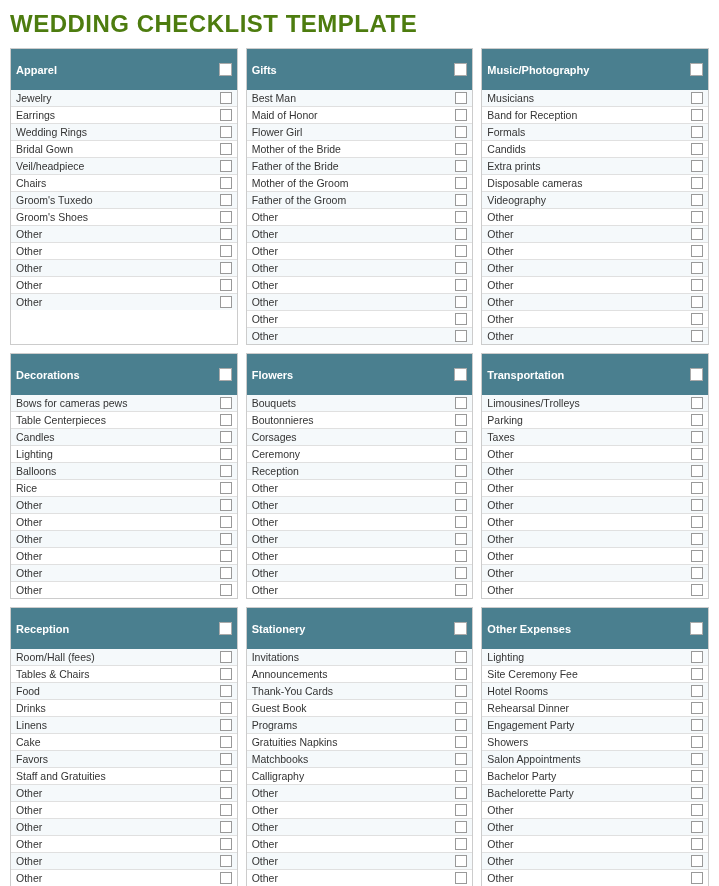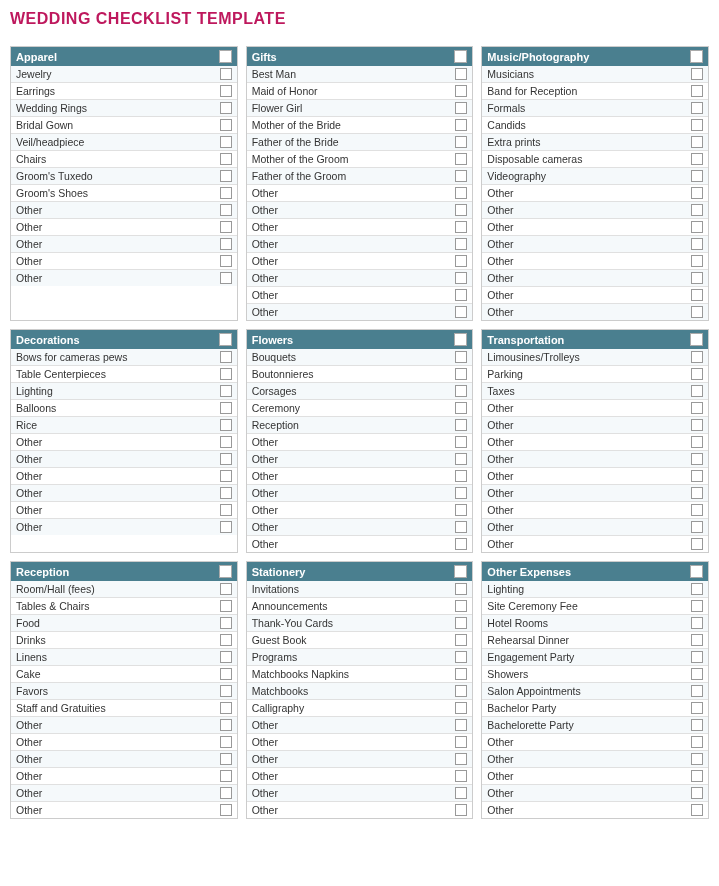--- a/index.html
+++ b/index.html
@@ -4,40 +4,40 @@
   <style>
     * { box-sizing: border-box; margin: 0; padding: 0; }
     body {
       font-family: Arial, sans-serif;
       font-size: 11px;
       background: #fff;
       padding: 10px;
       width: 719px;
     }
     h1 {
-      font-size: 16px;
+      font-size: 24px;
       font-weight: bold;
-      color: #be185d;
-      margin-bottom: 18px;
+      color: #4d7c0f;
+      margin-bottom: 10px;
       letter-spacing: 0.5px;
     }
     .grid {
       display: grid;
       grid-template-columns: 1fr 1fr 1fr;
       gap: 8px;
     }
     .section {
       border: 1px solid #ccc;
     }
     .section-header {
       background: #4a7f8f;
       color: #fff;
       font-weight: bold;
       font-size: 11px;
-      padding: 3px 5px;
+      padding: 14px 5px;
       display: flex;
       justify-content: space-between;
       align-items: center;
     }
     .section-header .header-checkbox {
       width: 13px;
       height: 13px;
       background: #fff;
       border: 1px solid #aaa;
       display: inline-block;
@@ -279,20 +279,24 @@
         </div>
         <div class="section-row">
           <span class="row-label">Bows for cameras pews</span>
           <span class="row-checkbox"></span>
         </div>
         <div class="section-row">
           <span class="row-label">Table Centerpieces</span>
           <span class="row-checkbox"></span>
         </div>
         <div class="section-row">
+          <span class="row-label">Candles</span>
+          <span class="row-checkbox"></span>
+        </div>
+        <div class="section-row">
           <span class="row-label">Lighting</span>
           <span class="row-checkbox"></span>
         </div>
         <div class="section-row">
           <span class="row-label">Balloons</span>
           <span class="row-checkbox"></span>
         </div>
         <div class="section-row">
           <span class="row-label">Rice</span>
           <span class="row-checkbox"></span>
@@ -513,21 +517,21 @@
         </div>
         <div class="section-row">
           <span class="row-label">Guest Book</span>
           <span class="row-checkbox"></span>
         </div>
         <div class="section-row">
           <span class="row-label">Programs</span>
           <span class="row-checkbox"></span>
         </div>
         <div class="section-row">
-          <span class="row-label">Matchbooks Napkins</span>
+          <span class="row-label">Gratuities Napkins</span>
           <span class="row-checkbox"></span>
         </div>
         <div class="section-row">
           <span class="row-label">Matchbooks</span>
           <span class="row-checkbox"></span>
         </div>
         <div class="section-row">
           <span class="row-label">Calligraphy</span>
           <span class="row-checkbox"></span>
         </div>

